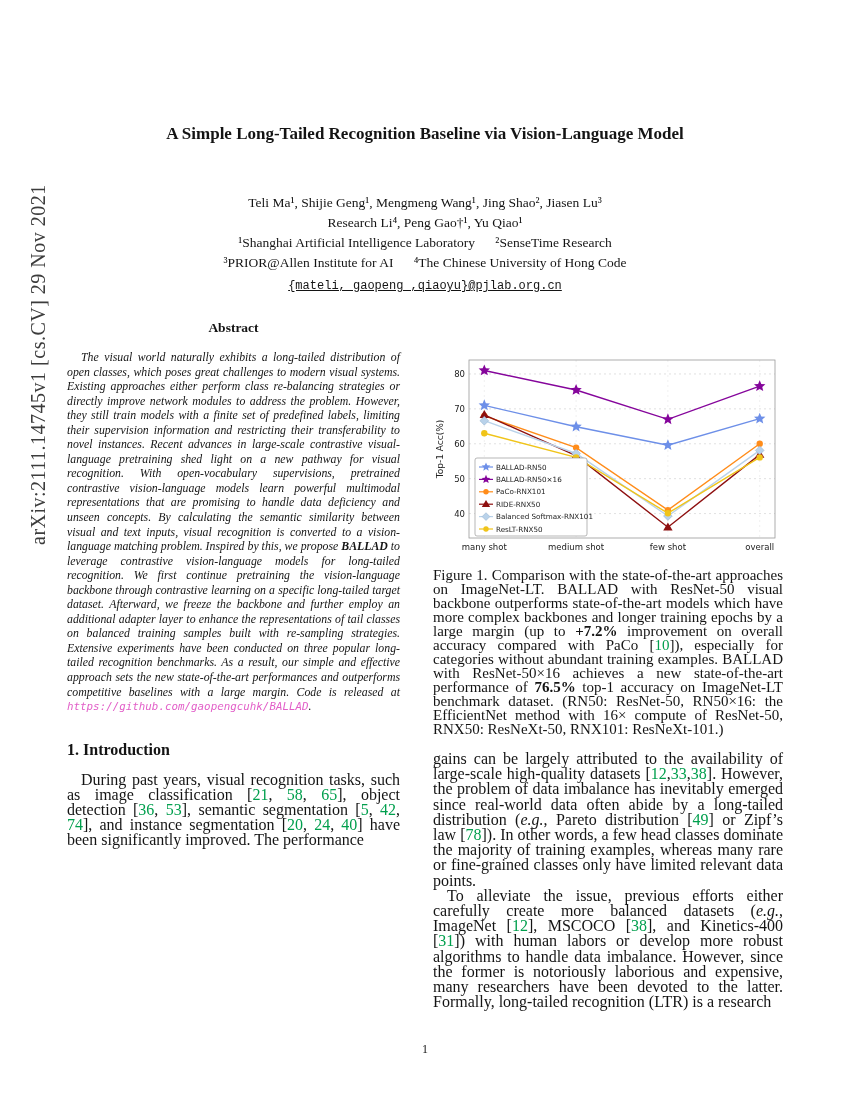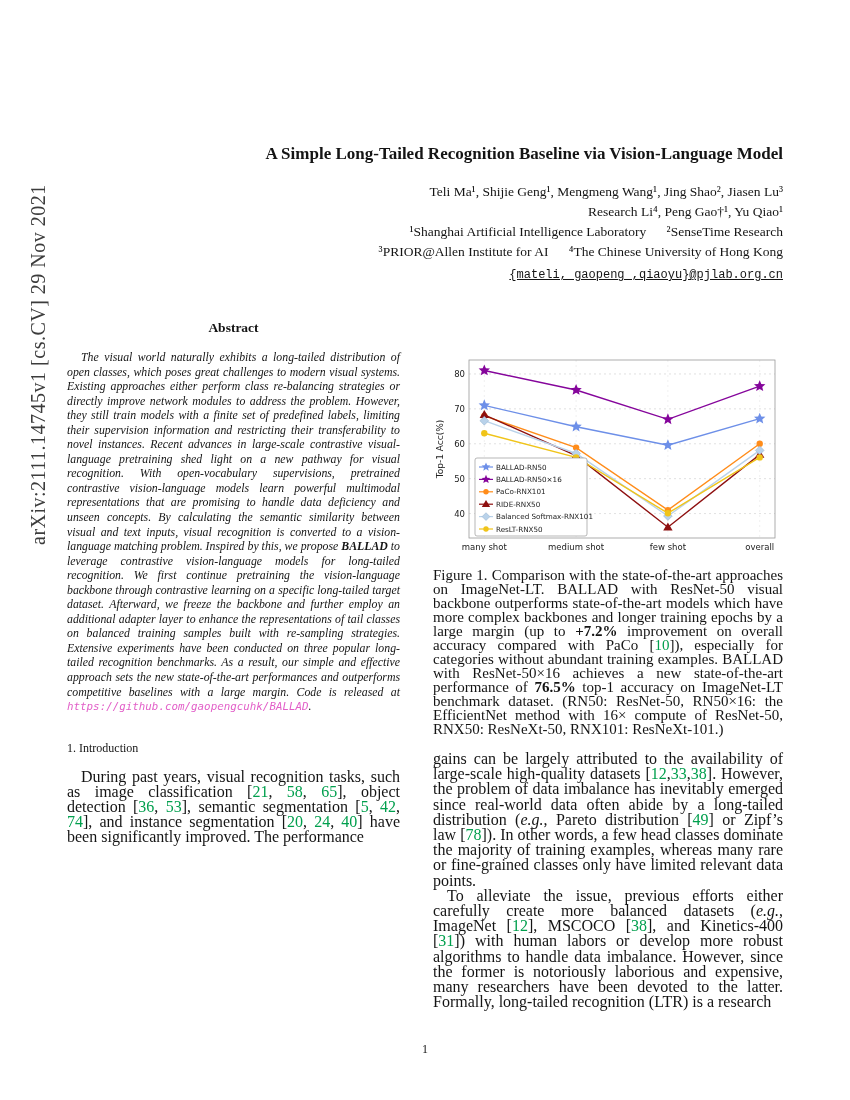--- a/index.html
+++ b/index.html
@@ -8,34 +8,34 @@
     font-family:"Liberation Serif", serif; color:#141414; overflow:hidden;
   }
   
   .arxiv-banner { position:absolute; left:38px; top:545px; width:0; height:0; }
   .arxiv-banner span {
     display:block; transform:translate(-50%,-50%) rotate(-90deg);
     white-space:nowrap; font-size:20px; color:#3c3c3c; letter-spacing:0.5px;
     font-family:"Liberation Serif", serif;
   }
   
-  .header { position:absolute; left:67px; top:144px; width:716px; text-align:right; }
+  .header { position:absolute; left:67px; top:124px; width:716px; text-align:center; }
   .paper-title { margin:0; font-size:17px; font-weight:bold; }
-  .authors { margin-top:18px; font-size:13.5px; line-height:20px; }
+  .authors { margin-top:49px; font-size:13.5px; line-height:20px; }
   .affil { font-size:13.5px; line-height:20px; white-space:pre-wrap; }
   .emails { margin-top:6px; font-size:12px; font-family:"Liberation Mono", monospace;text-decoration:underline; }
   
   .col-left  { position:absolute; left:67px;  top:320px; width:333px; }
   .col-right { position:absolute; left:433px; top:352px; width:350px; }
   .abstract-head { margin:0 0 14px 0; text-align:center; font-size:13.5px; font-weight:bold; }
   .abstract {
     margin:0; font-style:italic; font-size:11.8px; line-height:14.55px;
     text-align:justify; text-indent:14px;
   }
-  .section-head { margin:26px 0 13px 0; font-size:12px; font-weight:normal; }
+  .section-head { margin:26px 0 13px 0; font-size:16px; font-weight:bold; }
   .body { margin:0; font-size:16px; line-height:15.2px; text-align:justify; }
   .indent { text-indent:14px; }
   
   figure { margin:0; }
   #figure-chart { display:block; }
   figcaption {
     margin-top:10px; font-size:15px; line-height:14px; text-align:justify;
   }
   .after-fig { margin-top:15px; }
   
@@ -53,21 +53,21 @@
 
   <div class="arxiv-banner">
     <span>arXiv:2111.14745v1  [cs.CV]  29 Nov 2021</span>
   </div>
 
   <div class="header">
     <h1 class="paper-title">A Simple Long-Tailed Recognition Baseline via Vision-Language Model</h1>
     <div class="authors">Teli Ma¹, Shijie Geng¹, Mengmeng Wang¹, Jing Shao², Jiasen Lu³</div>
     <div class="affil">Research Li⁴, Peng Gao†¹, Yu Qiao¹</div>
     <div class="affil">¹Shanghai Artificial Intelligence Laboratory   ²SenseTime Research</div>
-    <div class="affil">³PRIOR@Allen Institute for AI   ⁴The Chinese University of Hong Kong</div>
+    <div class="affil">³PRIOR@Allen Institute for AI   ⁴The Chinese University of Hong Code</div>
     <div class="emails">{mateli, gaopeng ,qiaoyu}@pjlab.org.cn</div>
   </div>
 
   <section class="col-left">
     <h2 class="abstract-head">Abstract</h2>
     <p class="abstract"><span>The visual world naturally exhibits a long-tailed distribution of open classes, which poses great challenges to modern visual systems. Existing approaches either perform class re-balancing strategies or directly improve network modules to address the problem. However, they still train models with a finite set of predefined labels, limiting their supervision information and restricting their transferability to novel instances. Recent advances in large-scale contrastive visual-language pretraining shed light on a new pathway for visual recognition. With open-vocabulary supervisions, pretrained contrastive vision-language models learn powerful multimodal representations that are promising to handle data deficiency and unseen concepts. By calculating the semantic similarity between visual and text inputs, visual recognition is converted to a vision-language matching problem. Inspired by this, we propose </span><span class="seg-b">BALLAD</span><span> to leverage contrastive vision-language models for long-tailed recognition. We first continue pretraining the vision-language backbone through contrastive learning on a specific long-tailed target dataset. Afterward, we freeze the backbone and further employ an additional adapter layer to enhance the representations of tail classes on balanced training samples built with re-sampling strategies. Extensive experiments have been conducted on three popular long-tailed recognition benchmarks. As a result, our simple and effective approach sets the new state-of-the-art performances and outperforms competitive baselines with a large margin. Code is released at </span><span class="seg-link">https://github.com/gaopengcuhk/BALLAD</span><span>.</span></p>
     <h2 class="section-head">1. Introduction</h2>
     <p class="body indent"><span>During past years, visual recognition tasks, such as image classification [</span><span class="seg-cite">21</span><span>, </span><span class="seg-cite">58</span><span>, </span><span class="seg-cite">65</span><span>], object detection [</span><span class="seg-cite">36</span><span>, </span><span class="seg-cite">53</span><span>], semantic segmentation [</span><span class="seg-cite">5</span><span>, </span><span class="seg-cite">42</span><span>, </span><span class="seg-cite">74</span><span>], and instance segmentation [</span><span class="seg-cite">20</span><span>, </span><span class="seg-cite">24</span><span>, </span><span class="seg-cite">40</span><span>] have been significantly improved.  The performance</span></p>
   </section>
 

